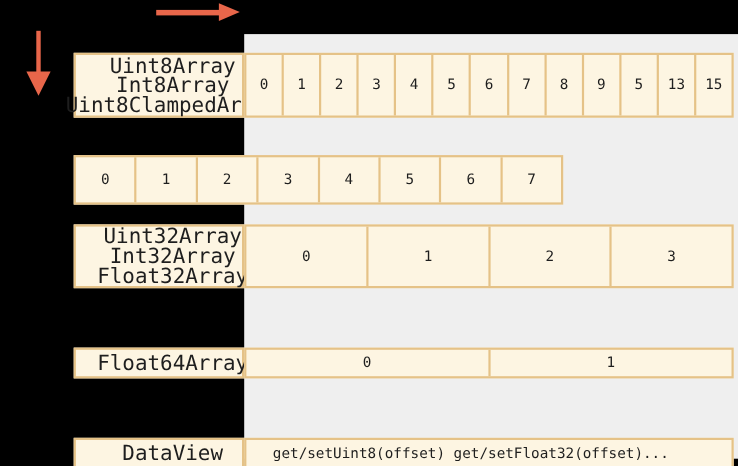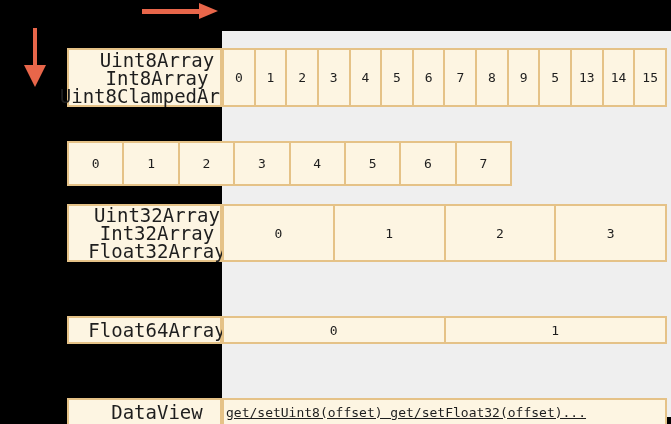--- a/index.html
+++ b/index.html
@@ -47,21 +47,21 @@
     border:2px solid #e5c287; background:#fdf5e2;
     display:flex;
   }
   .cell {
     flex:1 1 0; min-width:0;
     display:flex; align-items:center; justify-content:center;
     font-size:13px;
     border-left:2px solid #e5c287;
   }
   .cell:first-child { border-left:none; }
-  .cell.text-cell { justify-content:flex-start; padding-left:2px; white-space:nowrap;text-decoration:underline; }
+  .cell.text-cell { justify-content:flex-start; padding-left:24px; white-space:nowrap; }
 </style>
 </head>
 <body>
 
 <div class="canvas">
 
   <div class="band"></div>
 
   <div class="arrow-right">
     <div class="shaft"></div>
@@ -83,21 +83,20 @@
       <div class="cell">2</div>
       <div class="cell">3</div>
       <div class="cell">4</div>
       <div class="cell">5</div>
       <div class="cell">6</div>
       <div class="cell">7</div>
       <div class="cell">8</div>
       <div class="cell">9</div>
       <div class="cell">5</div>
       <div class="cell">13</div>
-      <div class="cell">14</div>
       <div class="cell">15</div>
     </div>
   </div>
 
   <div class="row r2">
     <div class="cells">
       <div class="cell">0</div>
       <div class="cell">1</div>
       <div class="cell">2</div>
       <div class="cell">3</div>

